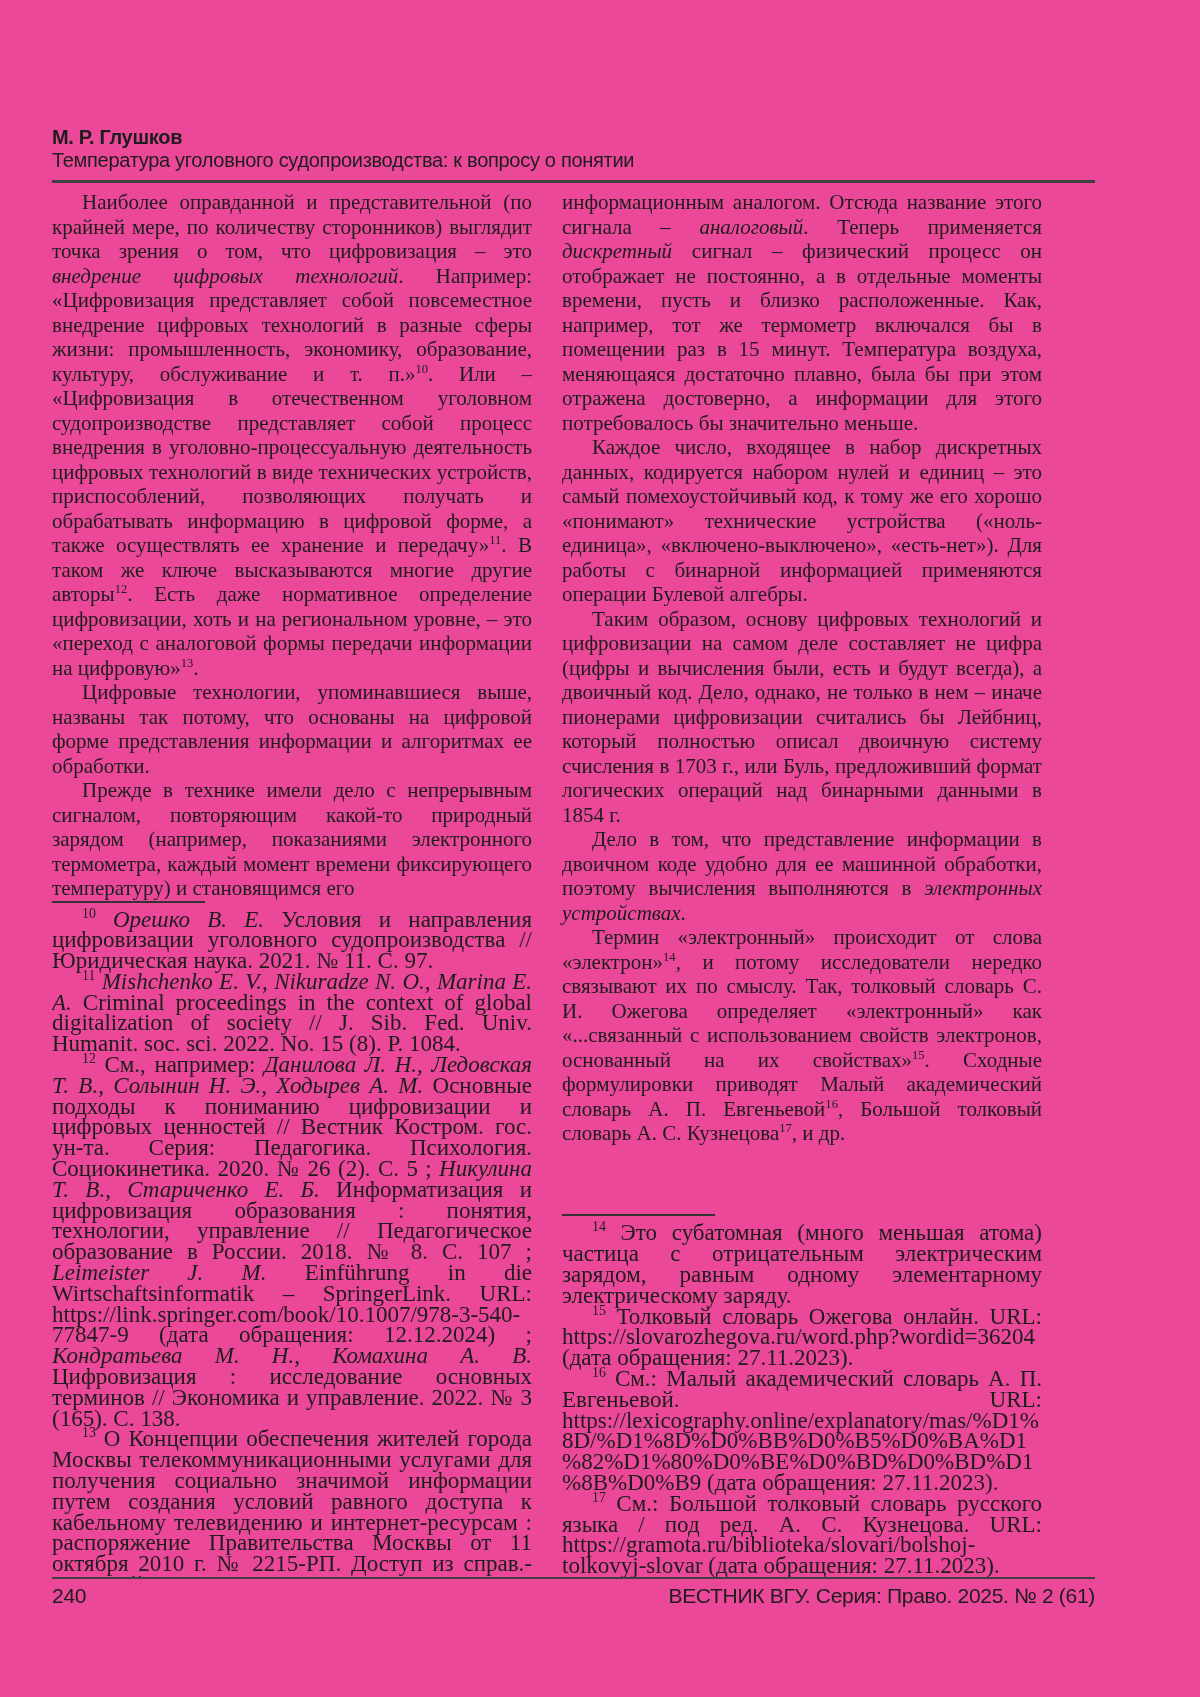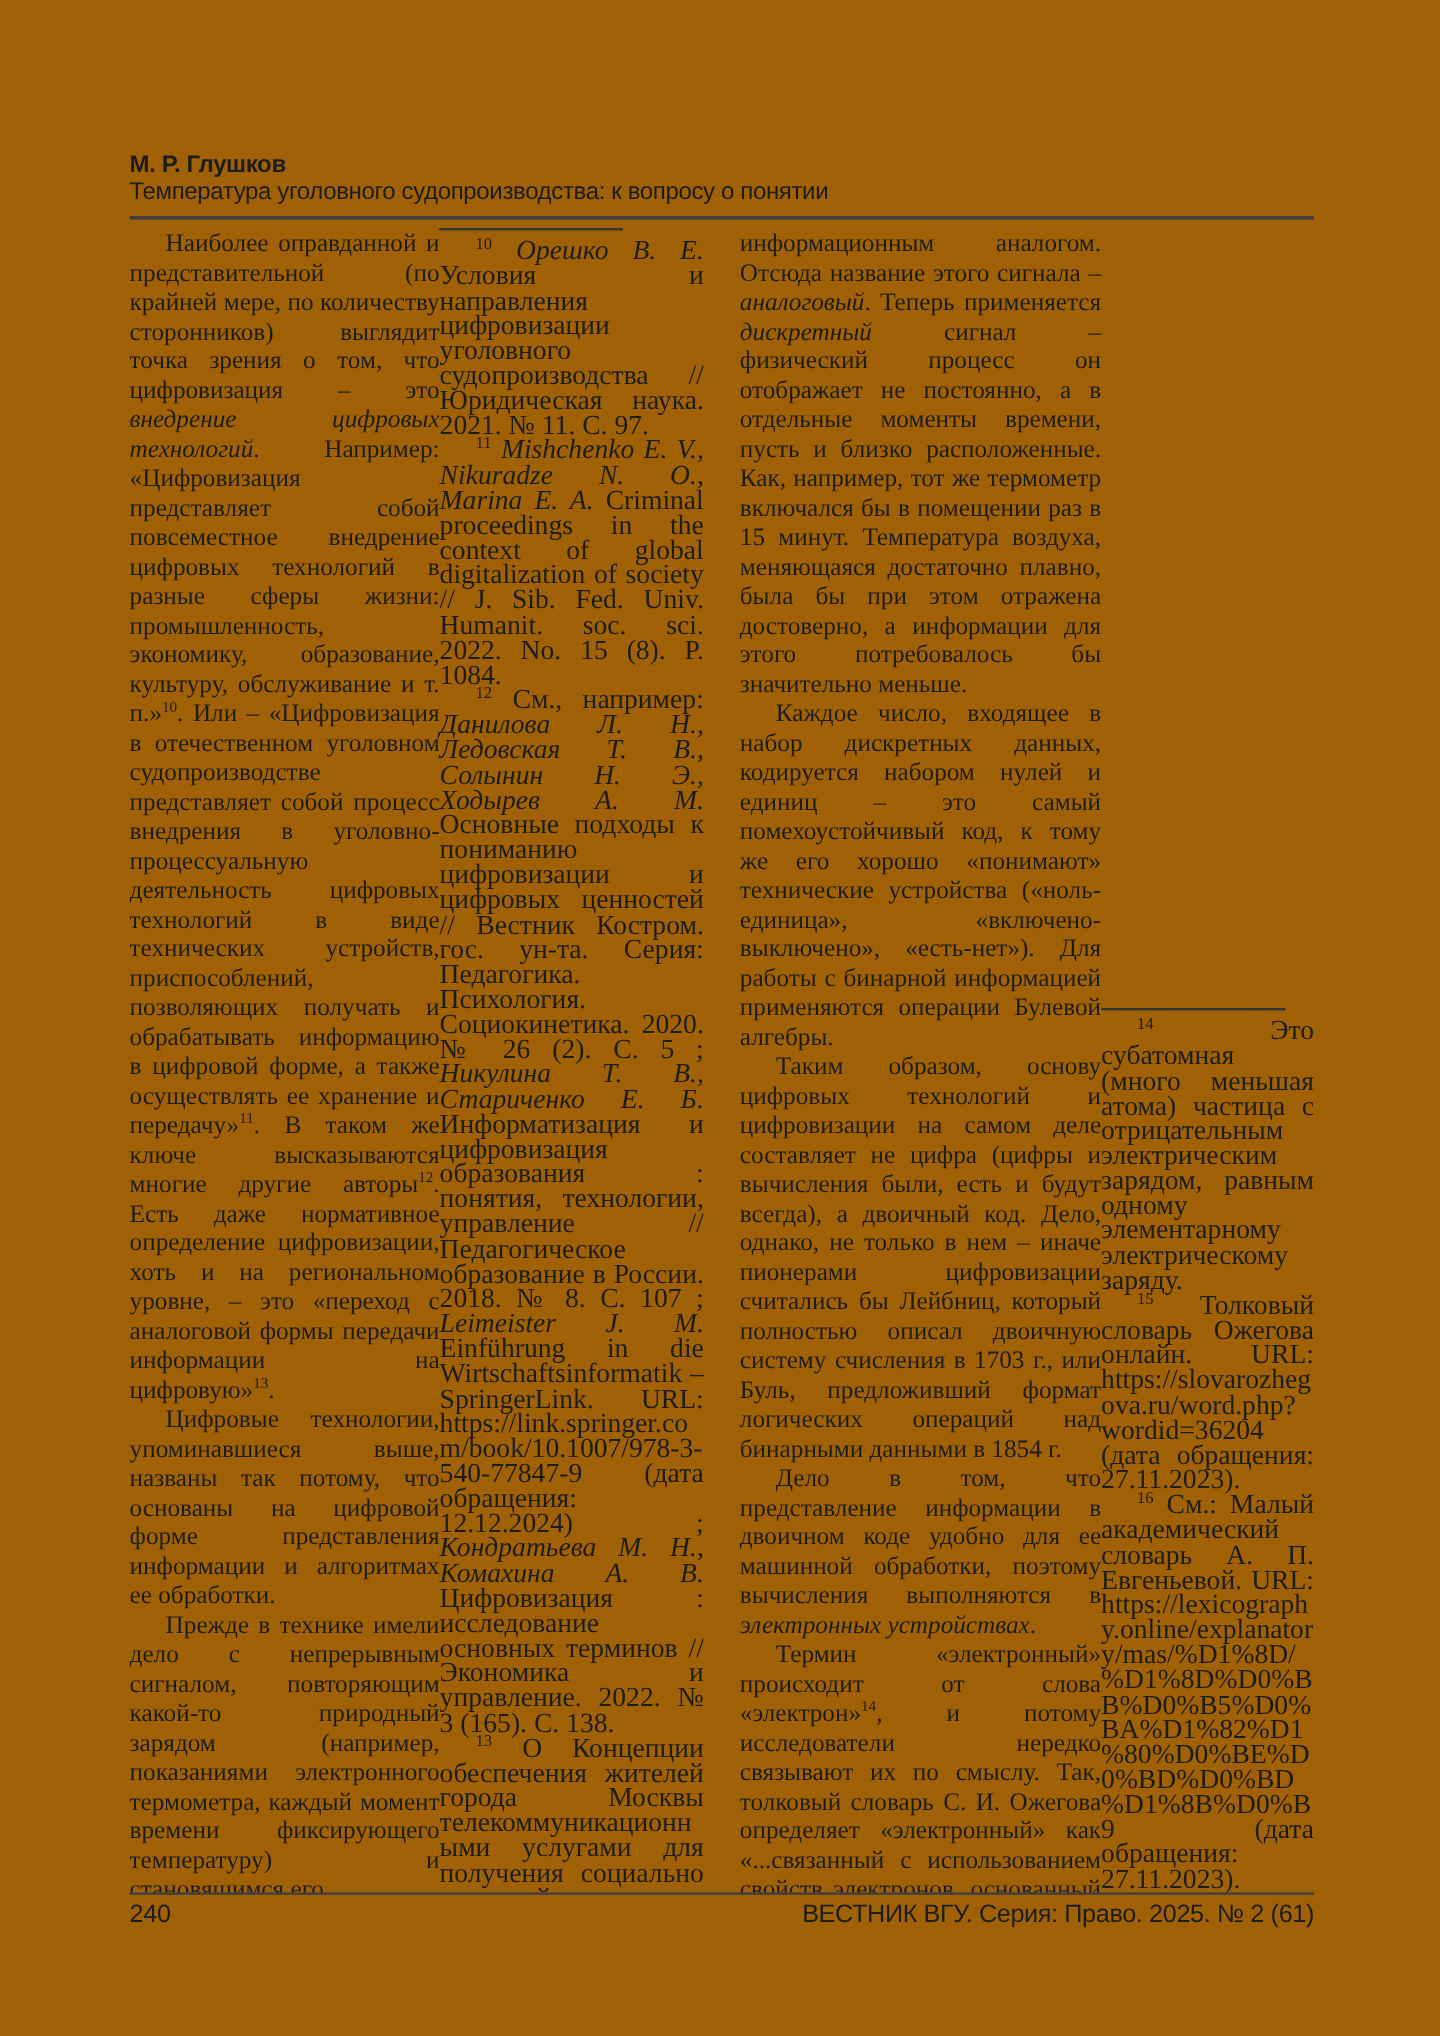--- a/index.html
+++ b/index.html
@@ -1,22 +1,22 @@
 <!DOCTYPE html>
 <html lang="ru"><head>
 <meta charset="utf-8">
 <style>
   * { box-sizing: border-box; }
   html, body { margin: 0; padding: 0; background: #ffffff; }
   .page {
     position: relative;
     width: 1200px;
     height: 1697px;
-    background: #a16207;
-    padding: 126px 105px 0 108px;
+    background: #ec4899;
+    padding: 126px 105px 0 52px;
     color: var(--text-color, #1d1d1d);
     font-family: "Liberation Serif", "DejaVu Serif", serif;
   }
   .page-header {
     border-bottom: 3px solid var(--rule-color, #404040);
     padding-bottom: 8px;
   }
   .page-header .author {
     font-family: "Liberation Sans", sans-serif;
     font-weight: bold;
@@ -33,21 +33,21 @@
   .columns {
     display: flex;
     gap: 30px;
     margin-top: 7px;
     height: 1387px;
     overflow: hidden;
   }
   .col {
     width: 480px;
     display: flex;
-    flex-direction: row;
+    flex-direction: column;
   }
   .body-text {
     font-size: 21px;
     line-height: 24.5px;
     text-align: justify;
   }
   .para { margin: 0; text-indent: 30px; }
   .para.no-indent { text-indent: 0; }
   .fn-block { margin-top: auto; }
   .fn-sep {
@@ -112,20 +112,21 @@
           <p class="para"><span>Таким образом, основу цифровых технологий и цифровизации на самом деле составляет не цифра (цифры и вычисления были, есть и будут всегда), а двоичный код. Дело, однако, не только в нем – иначе пионерами цифровизации считались бы Лейбниц, который полностью описал двоичную систему счисления в 1703 г., или Буль, предложивший формат логических операций над бинарными данными в 1854 г.</span></p>
           <p class="para"><span>Дело в том, что представление информации в двоичном коде удобно для ее машинной обработки, поэтому вычисления выполняются в </span><i>электронных устройствах</i><span>.</span></p>
           <p class="para"><span>Термин «электронный» происходит от слова «электрон»</span><sup>14</sup><span>, и потому исследователи нередко связывают их по смыслу. Так, толковый словарь С. И. Ожегова определяет «электронный» как «...связанный с использованием свойств электронов, основанный на их свойствах»</span><sup>15</sup><span>. Сходные формулировки приводят Малый академический словарь А. П. Евгеньевой</span><sup>16</sup><span>, Большой толковый словарь А. С. Кузнецова</span><sup>17</sup><span>, и др.</span></p>
         </div>
       <div class="fn-block">
         <div class="fn-sep"></div>
         <div class="footnotes">
             <p class="footnote"><sup>14</sup> <span>Это субатомная (много меньшая атома) частица с отрицательным электрическим зарядом, равным одному элементарному электрическому заряду.</span></p>
             <p class="footnote"><sup>15</sup> <span>Толковый словарь Ожегова онлайн. URL: https://slovarozhegova.ru/word.php?wordid=36204 (дата обращения: 27.11.2023).</span></p>
             <p class="footnote"><sup>16</sup> <span>См.: Малый академический словарь А. П. Евгеньевой. URL: https://lexicography.online/explanatory/mas/%D1%8D/%D1%8D%D0%BB%D0%B5%D0%BA%D1%82%D1%80%D0%BE%D0%BD%D0%BD%D1%8B%D0%B9 (дата обращения: 27.11.2023).</span></p>
+            <p class="footnote"><sup>17</sup> <span>См.: Большой толковый словарь русского языка / под ред. А. С. Кузнецова. URL: https://gramota.ru/biblioteka/slovari/bolshoj-tolkovyj-slovar (дата обращения: 27.11.2023).</span></p>
           </div>
       </div>
     </section>
 
   </main>
 
   <footer class="page-footer">
     <span>240</span>
     <span>ВЕСТНИК ВГУ. Серия: Право. 2025. № 2 (61)</span>
   </footer>

